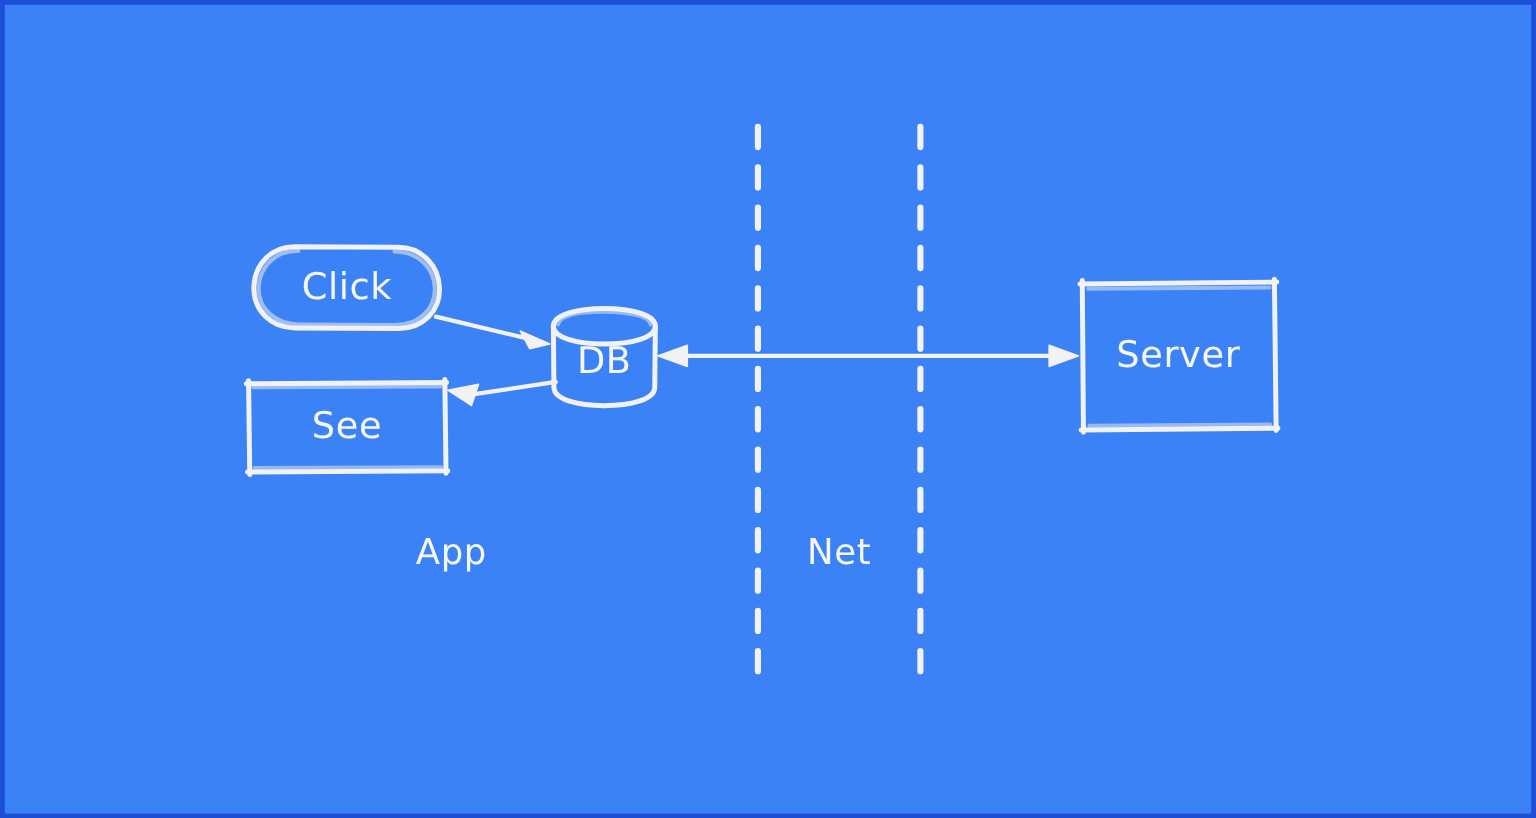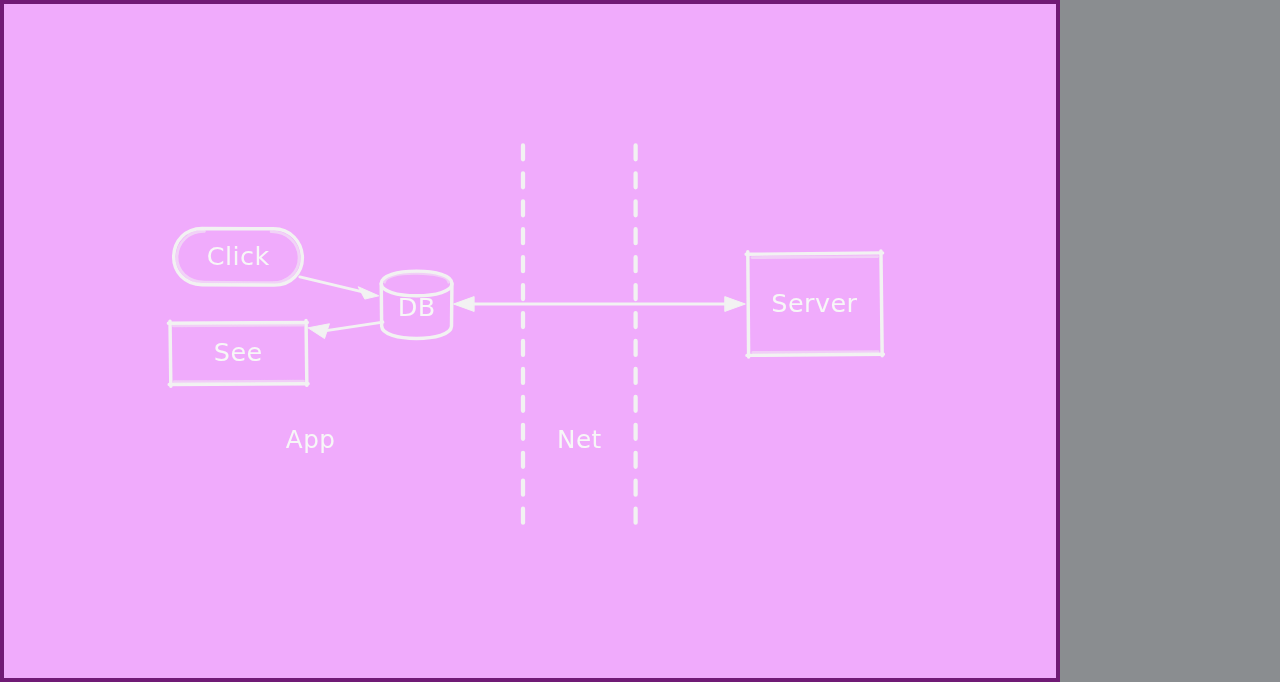--- a/index.html
+++ b/index.html
@@ -10,25 +10,25 @@
   }
   body {
     width: 1280px;
     height: 682px;
     overflow: hidden;
     font-family: "DejaVu Sans", sans-serif;
   }
 
   #canvas-frame {
     position: relative;
-    width: 1060px;
+    width: 1280px;
     height: 682px;
     box-sizing: border-box;
-    border: 4px solid #701a75;
-    background: #f0abfc;
+    border: 4px solid #1d4ed8;
+    background: #3b82f6;
   }
 
   #scene {
     position: absolute;
     inset: 0;
     width: 100%;
     height: 100%;
     display: block;
   }
 

